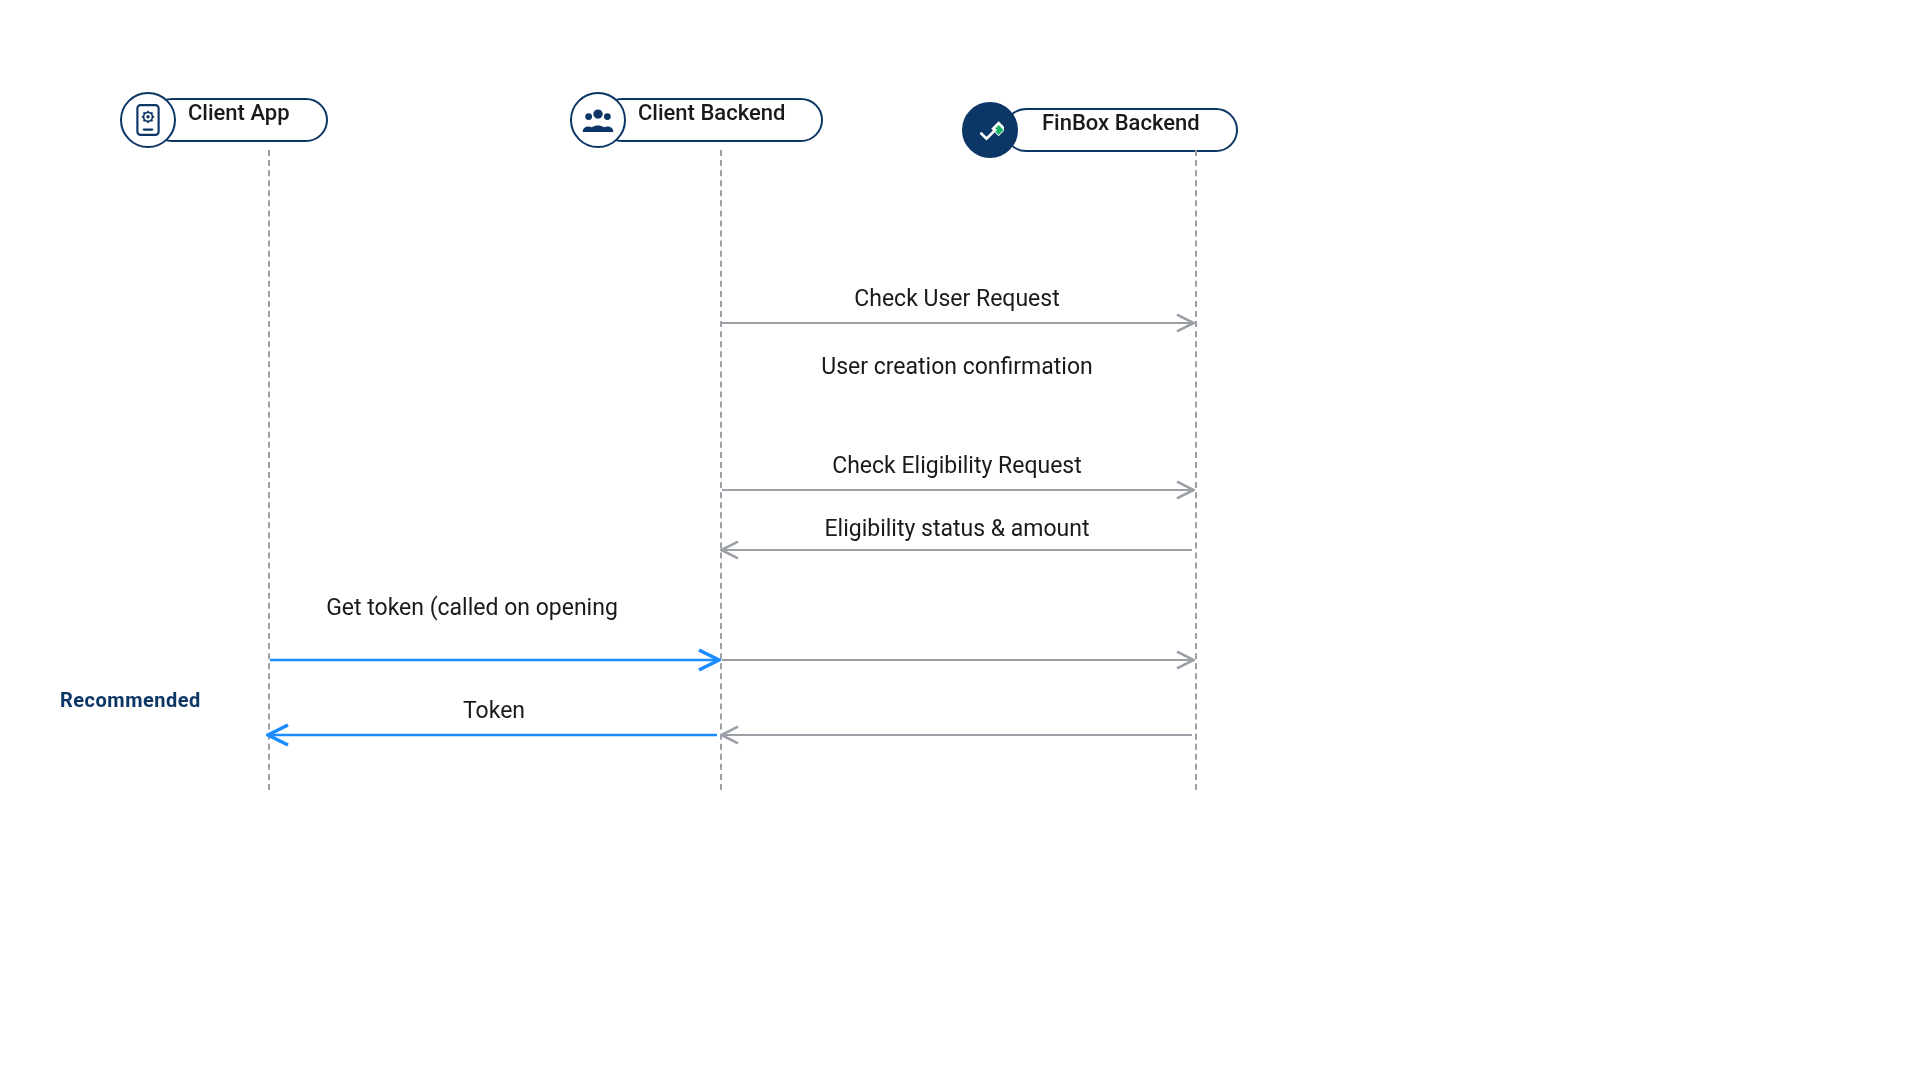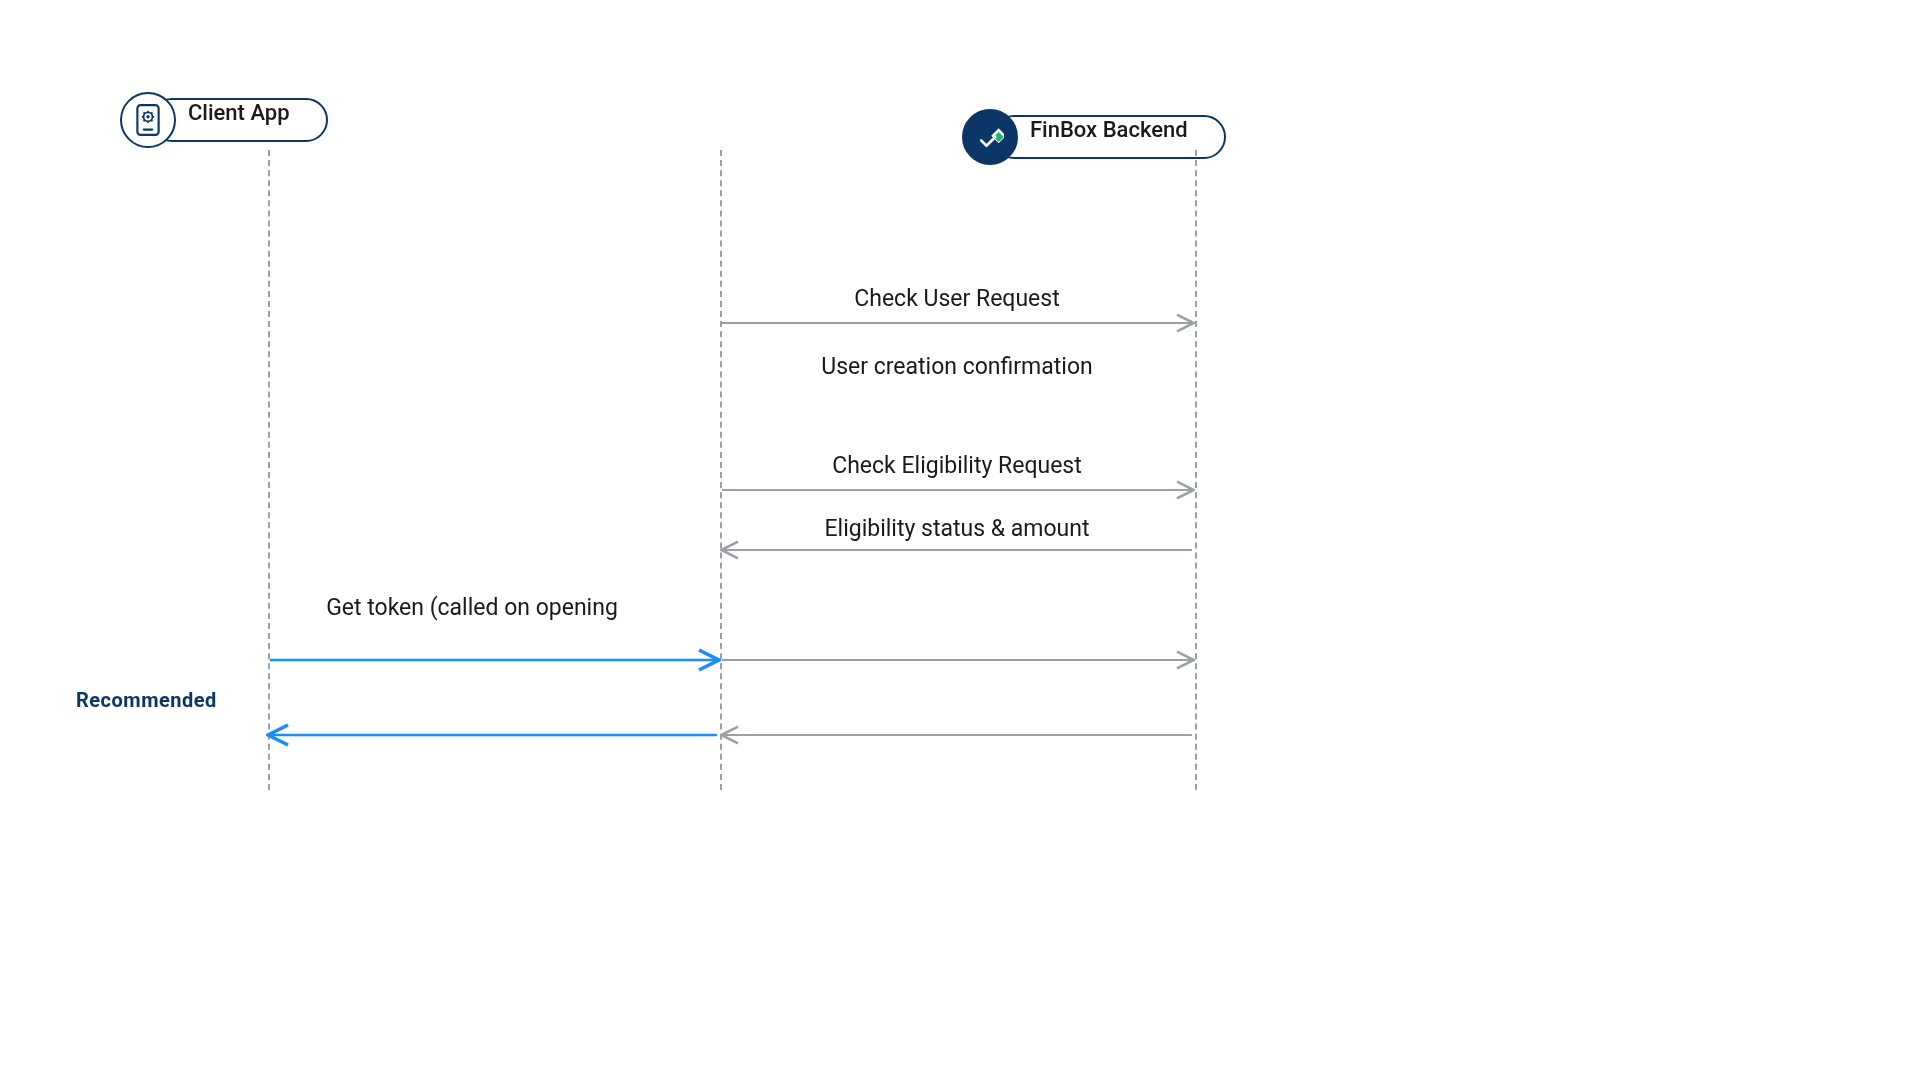--- a/index.html
+++ b/index.html
@@ -69,21 +69,20 @@
     width: 440px;
     transform: translateX(-50%);
   }
   
   .side-note {
     position: absolute;
     font-size: 20px;
     font-weight: 700;
     color: #0b3666;
     letter-spacing: 0.5px;
-    margin-left: 16px;
   }
   
   svg.arrows {
     position: absolute;
     top: 0;
     left: 0;
     width: 100%;
     height: 100%;
     pointer-events: none;
   }
@@ -108,22 +107,37 @@
         <line x1="7.8" y1="17.2" x2="9.1" y2="15.9" stroke="#0b3666" stroke-width="1.6"></line>
         <line x1="14.9" y1="10.1" x2="16.2" y2="8.8" stroke="#0b3666" stroke-width="1.6"></line>
         <line x1="8" y1="25" x2="16" y2="25" stroke="#0b3666" stroke-width="2" stroke-linecap="round"></line>
       </svg>
     </div>
     <div class="actor-pill" data-name="actor-client-app-label">
       <span data-name="actor-label">Client App</span>
     </div>
   </div>
 
+  <div class="actor" style="left:570px; top:92px;" data-name="actor-client-backend">
+    <div class="actor-icon-wrap" data-name="users-group-icon">
+      <svg width="34" height="28" viewBox="0 0 40 32">
+        <circle cx="20" cy="9" r="5.5" fill="#0b3666"></circle>
+        <path d="M10 30 C10 20 30 20 30 30 Z" fill="#0b3666"></path>
+        <circle cx="9" cy="12" r="4" fill="#0b3666"></circle>
+        <path d="M2 30 C2 22 14 22 15 28 L15 30 Z" fill="#0b3666"></path>
+        <circle cx="31" cy="12" r="4" fill="#0b3666"></circle>
+        <path d="M25 28 C26 22 38 22 38 30 L25 30 Z" fill="#0b3666"></path>
+      </svg>
+    </div>
+    <div class="actor-pill" data-name="actor-client-backend-label">
+      <span data-name="actor-label">Client Backend</span>
+    </div>
+  </div>
 
-  <div class="actor" style="left:962px; top:109px;" data-name="actor-finbox-backend">
+  <div class="actor" style="left:962px; top:102px;gap:12px;" data-name="actor-finbox-backend">
     <div class="actor-icon-wrap filled" data-name="finbox-logo-icon">
       <svg width="28" height="28" viewBox="0 0 32 32">
         <rect x="16" y="2" width="12" height="12" transform="rotate(45 16 16)" fill="#ffffff"></rect>
         <rect x="16" y="2" width="8" height="8" transform="rotate(45 16 16) translate(3 3)" fill="#19b36b"></rect>
         <path d="M6 20 L12 26 L22 16" stroke="#ffffff" stroke-width="3" fill="none" stroke-linecap="round"></path>
       </svg>
     </div>
     <div class="actor-pill" data-name="actor-finbox-backend-label">
       <span data-name="actor-label">FinBox Backend</span>
     </div>
@@ -162,16 +176,17 @@
   </style>
 
   <div class="msg-label" style="left:957px; top:285px;" data-name="label-check-user-request">Check User Request</div>
   <div class="msg-label" style="left:957px; top:353px;text-align:center;" data-name="label-user-creation-confirmation">User creation confirmation</div>
   <div class="msg-label" style="left:957px; top:452px;" data-name="label-check-eligibility-request">Check Eligibility Request</div>
   <div class="msg-label" style="left:957px; top:515px;" data-name="label-eligibility-status">Eligibility status &amp; amount</div>
 
   <div class="msg-label" style="left:472px; top:594px;" data-name="label-get-token-line1">Get token (called on opening</div>
 
 
+  <div class="msg-label" style="left:494px; top:697px;" data-name="label-token">Token</div>
 
   <div class="side-note" style="left:60px; top:688px;" data-name="annotation-recommended">Recommended</div>
 
 </div>
 
 </body></html>

